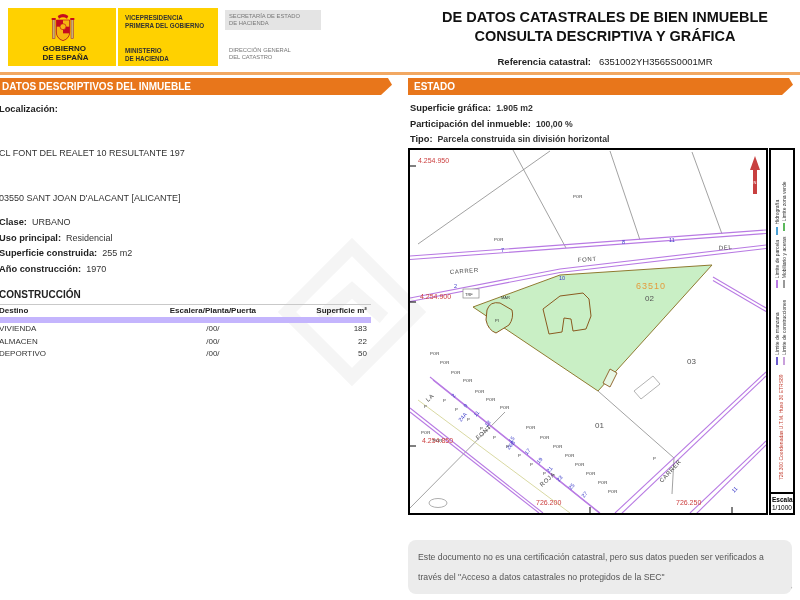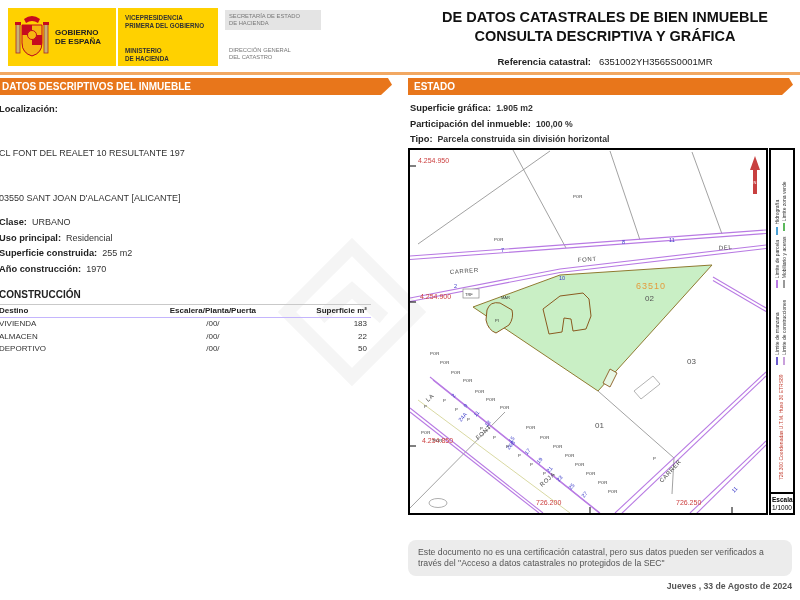--- a/index.html
+++ b/index.html
@@ -2,21 +2,21 @@
 <html><head>
 <meta charset="utf-8">
 <style>
   html,body{margin:0;padding:0;width:800px;height:600px;overflow:hidden;background:#fff;
     font-family:"Liberation Sans",sans-serif;-webkit-font-smoothing:antialiased;}
   #page{position:relative;width:800px;height:600px;background:#fff;}
 
   
   .logo{position:absolute;left:8px;top:8px;height:58px;display:flex;}
   .logo-yellow{background:#FFD100;display:flex;}
-  .crest-box{width:108px;display:flex;align-items:center;padding:4px 4px 4px 6px;box-sizing:border-box;}
+  .crest-box{width:108px;display:flex;align-items:center;padding:4px 4px 4px 6px;box-sizing:border-box;flex-direction:column;}
   .gob-name{font-size:8px;font-weight:bold;color:#222;line-height:9px;margin-left:5px;}
   .dept-box{width:102px;border-left:2px solid #fff;padding:6px 4px 4px 7px;box-sizing:border-box;
     display:flex;flex-direction:column;justify-content:space-between;}
   .dept-line{font-size:6.3px;font-weight:bold;color:#333;line-height:7.5px;}
   .sec-box{width:96px;margin-left:7px;display:flex;flex-direction:column;justify-content:space-between;padding:2px 0;}
   .chip{font-size:5.8px;color:#777;line-height:7px;padding:3px 4px;}
   .chip.gray{background:#E4E4E4;}
   .title-block{position:absolute;left:415px;top:8px;width:380px;text-align:center;}
   .t1{font-size:14.5px;font-weight:bold;color:#111;line-height:19px;}
   .ref-line{margin-top:10px;font-size:9.5px;color:#222;}
@@ -30,21 +30,21 @@
   .left{position:absolute;left:-3px;top:78px;width:395px;}
   .left .bar{padding-left:5px;}
   .fields{padding:8px 0 0 2px;font-size:9px;color:#333;}
   .frow{margin:0 0 3.5px 0;line-height:12px;}
   .frow b{font-size:9.3px;color:#222;margin-right:5px;}
   .addr{line-height:13px;margin-bottom:2px;margin-top:32px;}
   .gap{height:9px;}
   .constr-title{font-size:10px;font-weight:bold;color:#222;margin:14px 0 4px 2px;}
   .ctable{width:372px;margin-left:2px;border-top:1px solid #c9c9c9;font-size:8px;color:#333;}
   .crow{display:grid;grid-template-columns:40% 35% 25%;line-height:12.5px;}
-  .crow.head{font-weight:bold;border-bottom:1px solid #c4b5fd;color:#222;}
+  .crow.head{font-weight:bold;border-bottom:6px solid #c4b5fd;color:#222;}
   .crow .c2{text-align:center;}
   .crow .c3{text-align:right;padding-right:4px;}
 
   
   .watermark{position:absolute;left:272px;top:232px;width:160px;height:160px;z-index:0;pointer-events:none;}
 
   
   .right{position:absolute;left:408px;top:78px;width:385px;z-index:1;}
   .right .bar{padding-left:6px;}
   .pfields{padding:7px 0 0 2px;font-size:8.7px;color:#333;font-weight:bold;}
@@ -59,21 +59,21 @@
     transform-origin:0 0;font-size:5px;color:#333;white-space:nowrap;}
   .leg-block{display:inline-block;vertical-align:middle;line-height:7px;margin-right:10px;}
   .leg-note{display:inline-block;vertical-align:middle;color:#C0392B;margin-right:8px;}
   .sw{display:inline-block;width:8px;height:2px;vertical-align:middle;margin:0 2px 1px 0;}
   .escala{position:absolute;left:0;bottom:0;width:100%;border-top:2px solid #000;box-sizing:border-box;
     padding:2px 1px;font-size:6.5px;line-height:7.5px;color:#000;background:#fff;}
   .escala b{display:block;}
 
   
   .disclaimer{position:absolute;left:408px;top:540px;width:364px;background:#ECECEC;border-radius:8px;
-    padding:7px 10px;font-size:8.7px;line-height:11px;color:#555;z-index:1;}
+    padding:7px 10px;font-size:8.7px;line-height:20px;color:#555;z-index:1;}
   .datestamp{position:absolute;right:8px;top:581px;font-size:8.7px;font-weight:bold;color:#555;}
 
   
   text{font-family:"Liberation Sans",sans-serif;}
   .tred{fill:#CC4040;font-size:7px;}
   .tstreet{fill:#444;font-size:6px;letter-spacing:.6px;}
   .tblue{fill:#3A3AC8;font-size:5.5px;}
   .tpar{fill:#555;font-size:8px;}
   .tref{fill:#E39C3E;font-size:9px;letter-spacing:1px;}
   .tpor{fill:#333;font-size:4.3px;}

